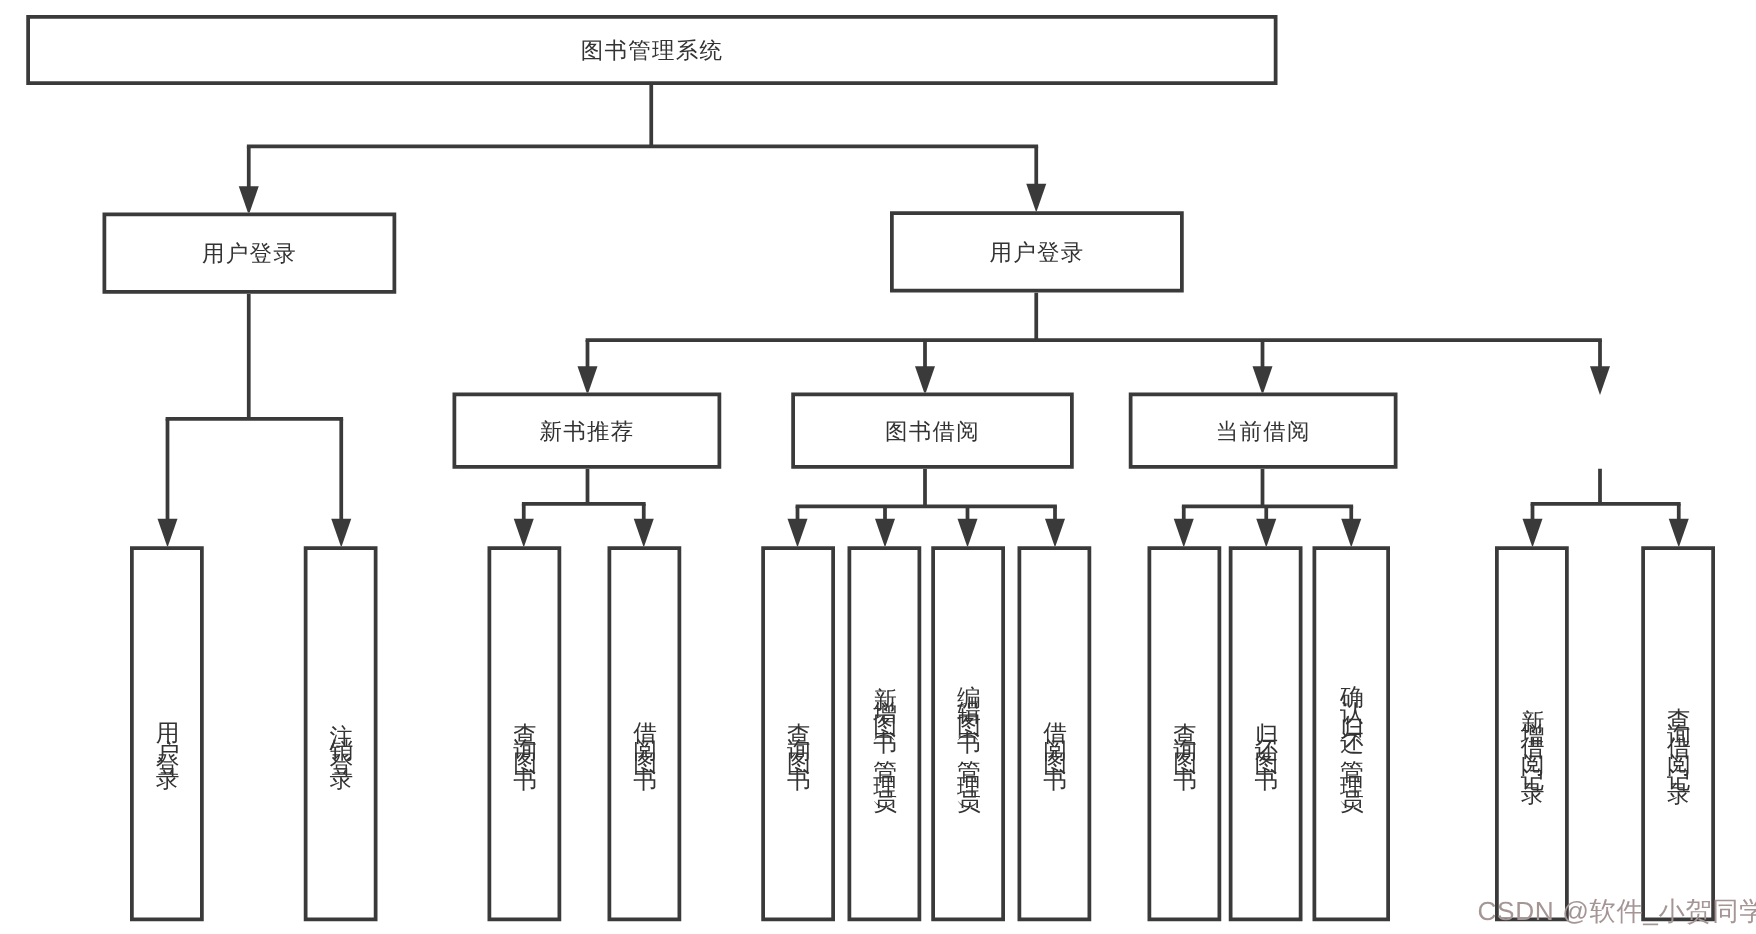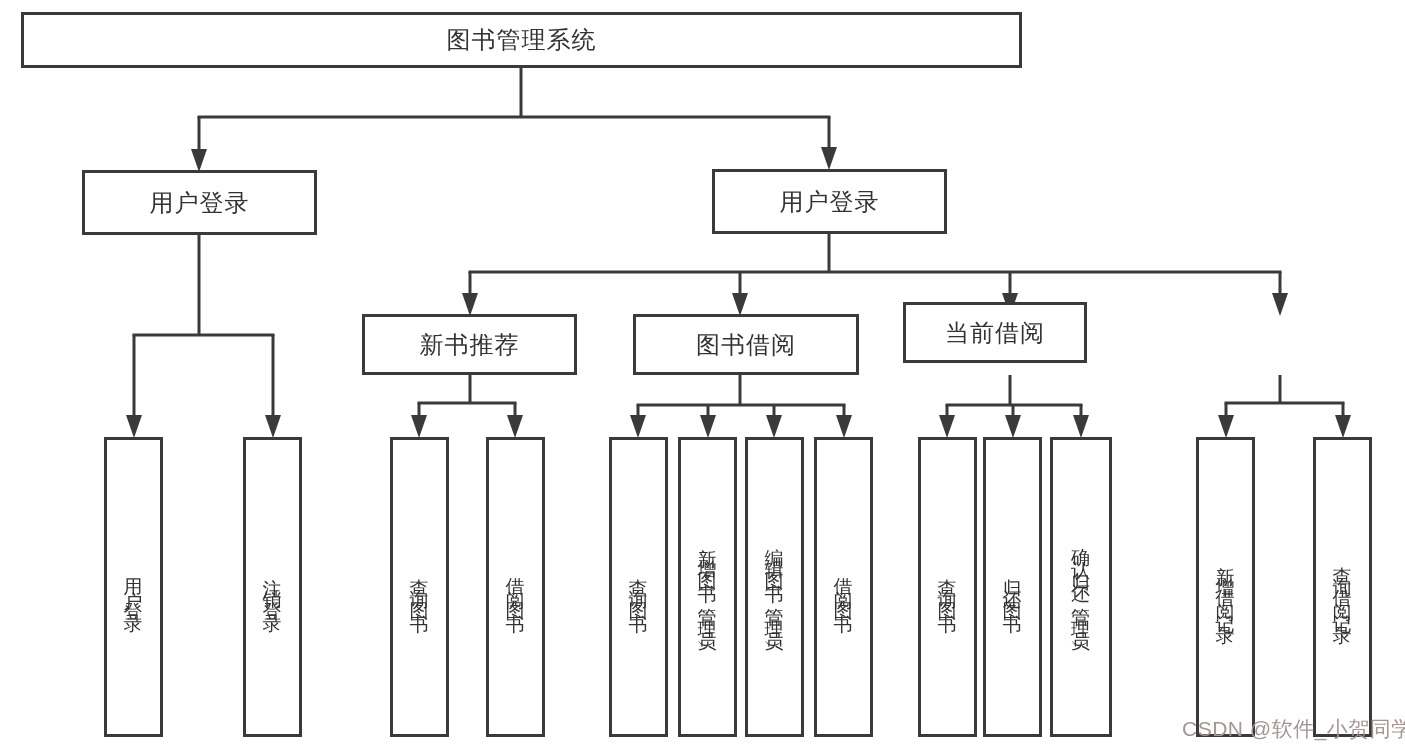--- a/index.html
+++ b/index.html
@@ -5,32 +5,32 @@
   html,body{margin:0;padding:0;background:#ffffff;}
   .canvas{
     position:relative;width:1405px;height:747px;background:#ffffff;overflow:hidden;
     font-family:"Liberation Sans", sans-serif;color:#333333;
   }
   .connectors{position:absolute;left:0;top:0;width:1405px;height:747px;}
   .box{
     position:absolute;box-sizing:border-box;border:3px solid #3a3a3a;background:#ffffff;
     display:flex;align-items:center;justify-content:center;text-align:center;
   }
-  .box.h span{font-size:24px;letter-spacing:1px;white-space:nowrap;}
+  .box.h span{font-size:18px;letter-spacing:1px;white-space:nowrap;}
   .box.v span{
     writing-mode:vertical-rl;text-orientation:mixed;
     font-size:19px;letter-spacing:12px;line-height:1;
   }
   
   .n-root{left:21px;top:12px;width:1001px;height:56px;}
   .n-user-login{left:82px;top:170px;width:235px;height:65px;}
   .n-book-mgmt{left:712px;top:169px;width:235px;height:65px;}
   .n-new-books{left:362px;top:314px;width:215px;height:61px;}
   .n-borrow{left:633px;top:314px;width:226px;height:61px;}
-  .n-current{left:903px;top:302px;width:184px;height:61px;}
+  .n-current{left:903px;top:314px;width:215px;height:61px;}
   .n-records{left:1173px;top:314px;width:215px;height:61px;}
   .leaf{top:437px;width:59px;height:300px;}
   .n-l-login{left:104px;}  .n-l-logout{left:243px;}
   .n-l-nbquery{left:390px;} .n-l-nbborrow{left:486px;}
   .n-l-bwquery{left:609px;} .n-l-bwadd{left:678px;} .n-l-bwedit{left:745px;} .n-l-bwborrow{left:814px;}
   .n-l-cuquery{left:918px;} .n-l-cureturn{left:983px;} .n-l-cuconfirm{left:1050px;width:62px;}
   .n-l-rcadd{left:1196px;}  .n-l-rcquery{left:1313px;}
   .watermark{
     position:absolute;left:1182px;top:715px;width:223px;font-size:21px;
     color:#a59595;white-space:nowrap;letter-spacing:0.5px;z-index:5;

